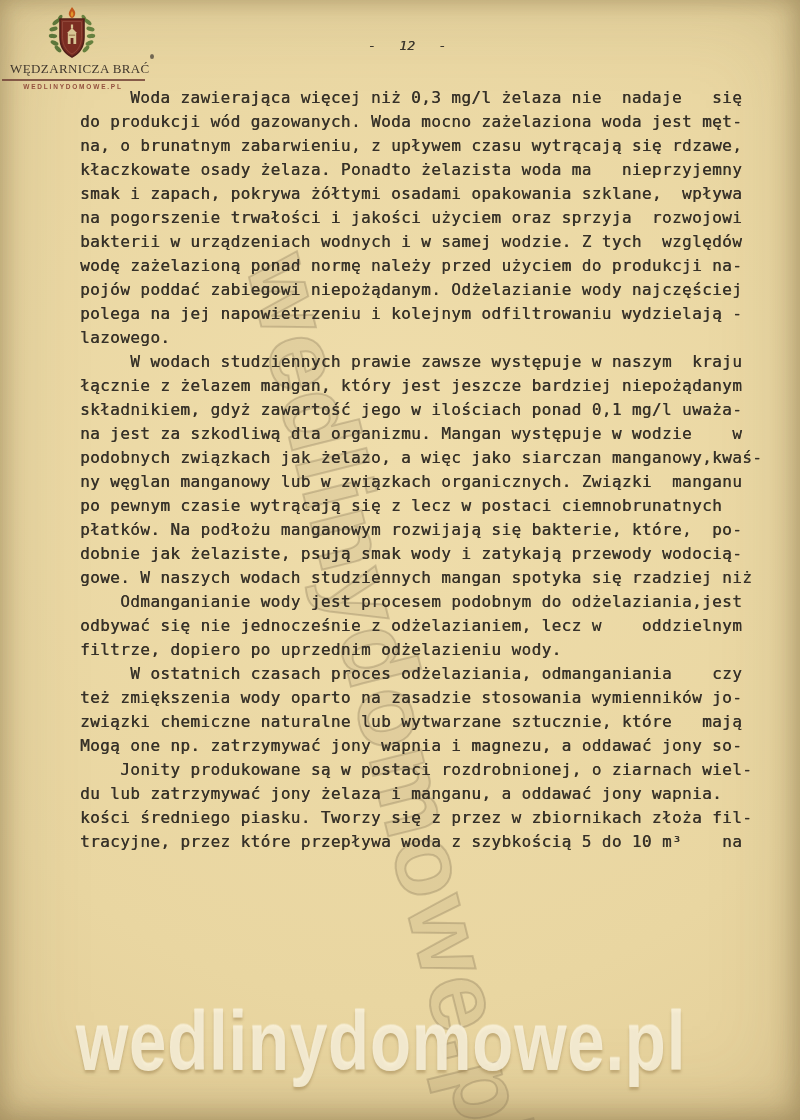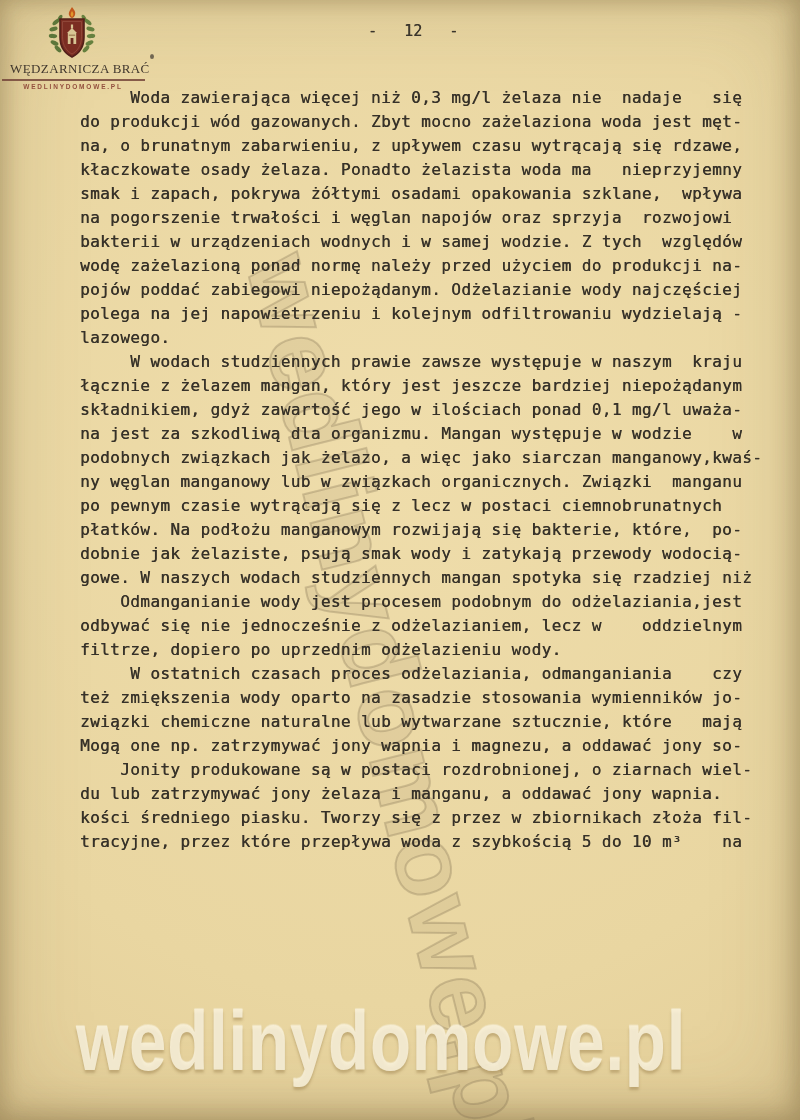--- a/index.html
+++ b/index.html
@@ -34,23 +34,24 @@
   .brand-domain {
     position: absolute; left: 10px; top: 83px; width: 126px;
     text-align: center;
     font-family: "Liberation Sans", sans-serif;
     font-size: 6.5px; font-weight: bold; letter-spacing: 1.8px; color: #93503e;
     white-space: nowrap;
   }
 
   
   .page-number {
-    position: absolute; left: 368px; top: 22px;
-    font-size: 15px; color: #3a352c; white-space: pre;
+    position: absolute; left: 368px; top: 38px;
+    font-size: 13px; color: #3a352c; white-space: pre;
     text-shadow: 0.3px 0 0 rgba(45,40,30,0.8);
+    font-style: italic;
   }
 
   
   .text-block {
     position: absolute; left: 80px; top: 86px; width: 690px;
     font-size: 16px; line-height: 24px; letter-spacing: 0.4px;
     color: #363129;
     text-shadow: 0.4px 0 0 rgba(42,38,28,0.85);
   }
   .line { white-space: pre; height: 24px; }
@@ -127,25 +128,25 @@
     <div class="brand-rule"></div>
     <div class="brand-domain">WEDLINYDOMOWE.PL</div>
   </div>
 
   <div class="page-number">-   12   -</div>
 
   <div class="speck"></div>
 
   <div class="text-block">
       <div class="line">     Woda zawierająca więcej niż 0,3 mg/l żelaza nie  nadaje   się</div>
-      <div class="line">do produkcji wód gazowanych. Zbyt mocno zażelaziona woda jest męt-</div>
+      <div class="line">do produkcji wód gazowanych. Woda mocno zażelaziona woda jest męt-</div>
       <div class="line">na, o brunatnym zabarwieniu, z upływem czasu wytrącają się rdzawe,</div>
       <div class="line">kłaczkowate osady żelaza. Ponadto żelazista woda ma   nieprzyjemny</div>
       <div class="line">smak i zapach, pokrywa żółtymi osadami opakowania szklane,  wpływa</div>
-      <div class="line">na pogorszenie trwałości i węglan napojów oraz sprzyja  rozwojowi</div>
+      <div class="line">na pogorszenie trwałości i jakości użyciem oraz sprzyja  rozwojowi</div>
       <div class="line">bakterii w urządzeniach wodnych i w samej wodzie. Z tych  względów</div>
       <div class="line">wodę zażelazioną ponad normę należy przed użyciem do produkcji na-</div>
       <div class="line">pojów poddać zabiegowi niepożądanym. Odżelazianie wody najczęściej</div>
       <div class="line">polega na jej napowietrzeniu i kolejnym odfiltrowaniu wydzielają -</div>
       <div class="line">lazowego.</div>
       <div class="line">     W wodach studziennych prawie zawsze występuje w naszym  kraju</div>
       <div class="line">łącznie z żelazem mangan, który jest jeszcze bardziej niepożądanym</div>
       <div class="line">składnikiem, gdyż zawartość jego w ilościach ponad 0,1 mg/l uważa-</div>
       <div class="line">na jest za szkodliwą dla organizmu. Mangan występuje w wodzie    w</div>
       <div class="line">podobnych związkach jak żelazo, a więc jako siarczan manganowy,kwaś-</div>

